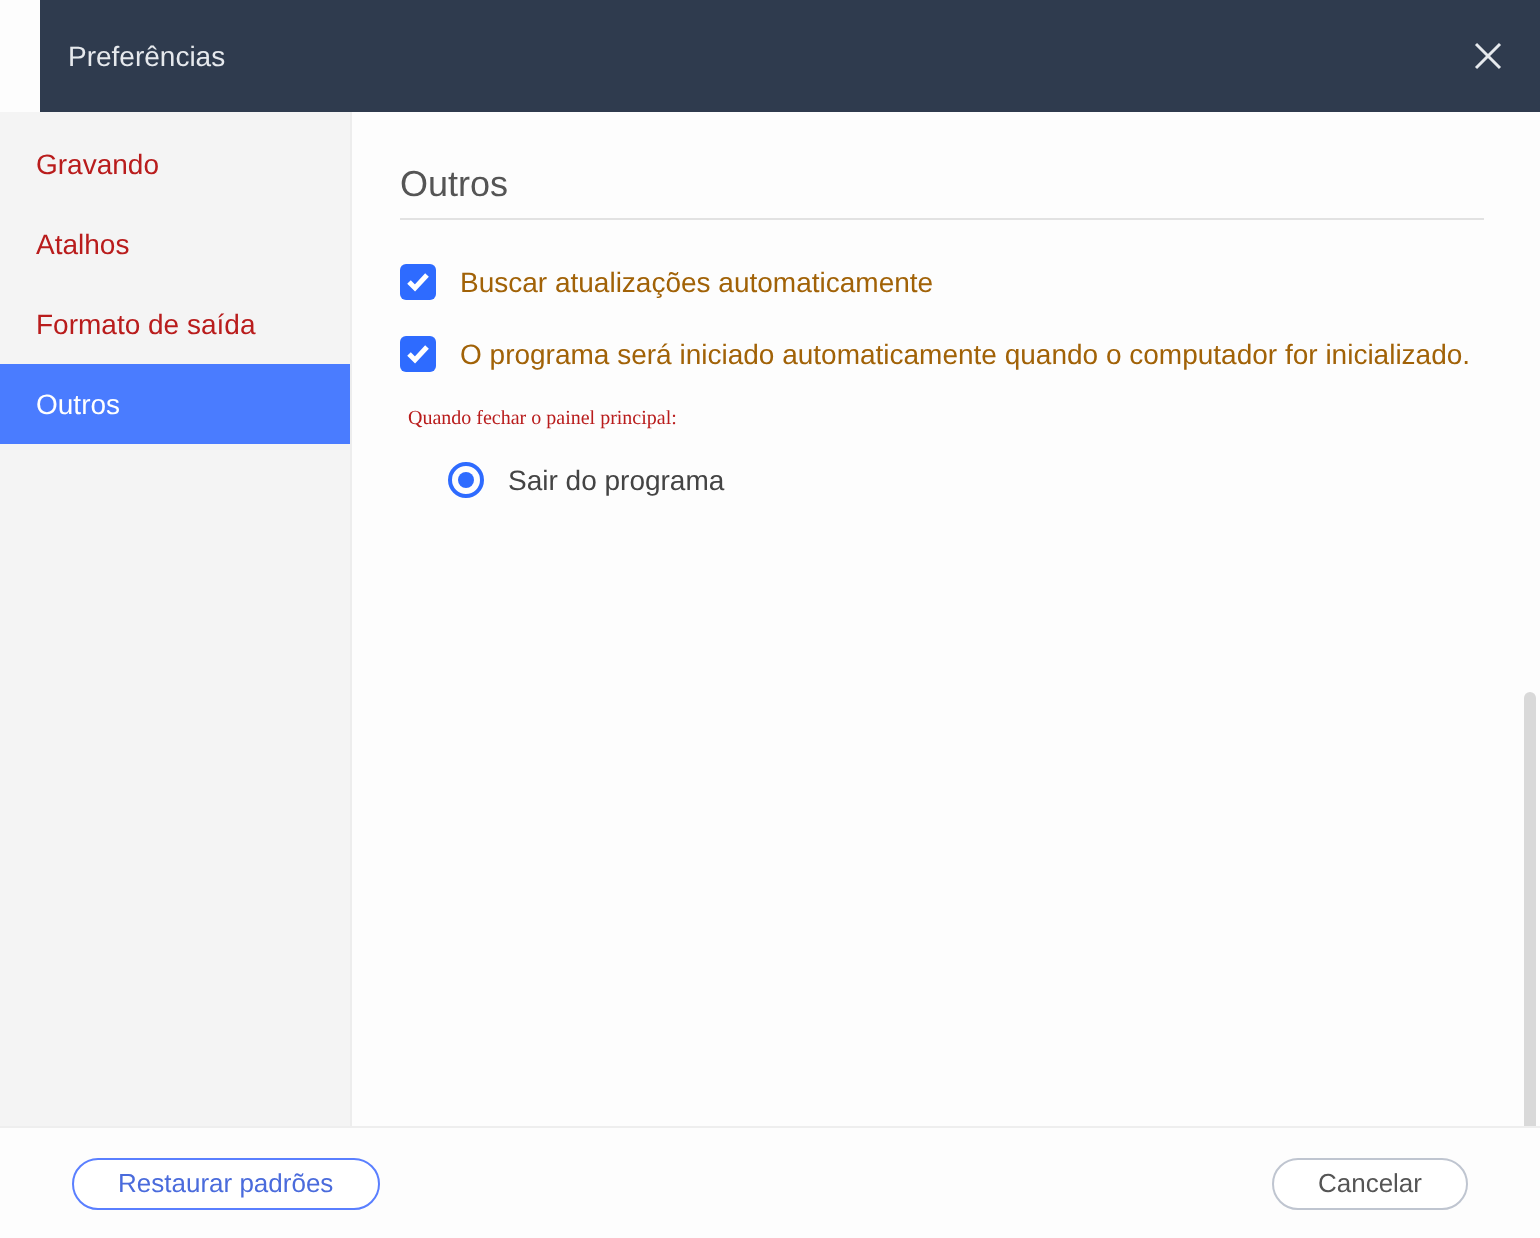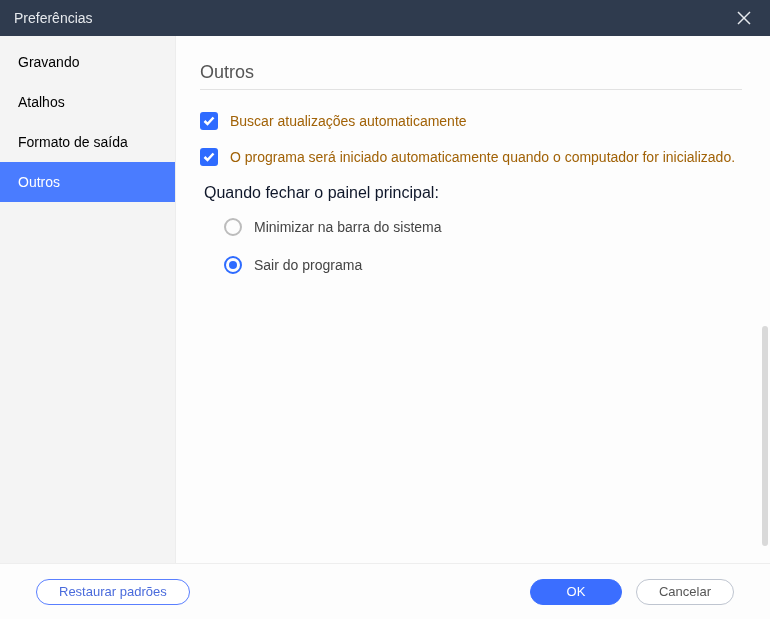--- a/index.html
+++ b/index.html
@@ -1,49 +1,49 @@
 <!DOCTYPE html>
 <html><head>
 <meta charset="utf-8">
 <style>
   * { box-sizing: border-box; margin: 0; padding: 0; font-family: "Segoe UI", Arial, sans-serif; }
   body { width: 770px; height: 619px; overflow: hidden; background: #fff; }
 
   .window { width: 770px; height: 619px; display: flex; flex-direction: column; background: #fdfdfd; position: relative; }
 
   .titlebar {
-    height: 36px; background: #2f3b4e; color: #e6e9ed;
+    height: 56px; background: #2f3b4e; color: #e6e9ed;
     display: flex; align-items: center; justify-content: space-between;
-    padding: 0 14px; font-size: 14px;
+    padding: 0 14px; font-size: 14px; margin-left: 20px;
   }
   .titlebar .close-btn { width: 24px; height: 24px; display:flex; align-items:center; justify-content:center; cursor:pointer; }
   .titlebar .close-btn svg { stroke: #e6e9ed; stroke-width:1.5; }
 
   .body { flex: 1; display: flex; overflow: hidden; }
 
   .sidebar { width: 176px; background: #f4f4f4; border-right: 1px solid #ededed; padding-top: 6px; }
   .sidebar-item {
     height: 40px; display:flex; align-items:center; padding-left: 18px;
-    font-size: 14px; color: #000000; cursor:pointer;
+    font-size: 14px; color: #b91c1c; cursor:pointer;
   }
   .sidebar-item.active { background: #4a7cff; color: #fff; }
 
   .content { flex:1; padding: 26px 28px 10px 24px; position: relative; }
   .section-title { font-size: 18px; color: #555; font-weight: 400; margin-bottom: 6px; }
   .hr { border: none; border-top: 1px solid #e2e2e2; margin-bottom: 22px; }
 
   .row { display:flex; align-items:flex-start; margin-bottom: 18px; }
   .checkbox {
     width: 18px; height: 18px; border-radius: 3px; background: #2e6bff;
     display:flex; align-items:center; justify-content:center; flex-shrink:0; cursor:pointer;
   }
   .checkbox svg { stroke:#fff; stroke-width:2.5; fill:none; }
   .row-label { margin-left: 12px; font-size: 14px; color: #a16207; line-height: 18px; }
 
-  .sub-heading { font-size: 16px; color: #0f172a; margin: 10px 0 16px 4px; }
+  .sub-heading { font-size: 10px; color: #b91c1c; margin: 10px 0 16px 4px; font-family: Liberation Serif, serif; }
 
   .radio-row { display:flex; align-items:center; margin: 0 0 20px 24px; cursor:pointer; }
   .radio {
     width: 18px; height: 18px; border: 2px solid #bcbcbc; border-radius: 50%; flex-shrink:0;
     display:flex; align-items:center; justify-content:center;
   }
   .radio.selected { border-color: #2e6bff; }
   .radio.selected::after { content:""; width:8px; height:8px; border-radius:50%; background:#2e6bff; }
   .radio-label { margin-left: 12px; font-size: 14px; color: #444; }
 
@@ -116,41 +116,34 @@
         <div class="checkbox">
           <svg width="12" height="10" viewBox="0 0 12 10">
               <polyline points="1.5,5 4.5,8 10.5,1.5"></polyline>
             </svg>
         </div>
         <span class="row-label">O programa será iniciado automaticamente quando o computador for inicializado.</span>
       </div>
 
       <div class="sub-heading">Quando fechar o painel principal:</div>
 
-      <div class="radio-row">
-        <div class="radio"></div>
-        <span class="radio-label">Minimizar na barra do sistema</span>
-      </div>
 
       <div class="radio-row">
         <div class="radio selected"></div>
         <span class="radio-label">Sair do programa</span>
       </div>
 
       <div class="scroll-indicator"></div>
     </div>
 
   </div>
 
   <div class="footer">
     <div class="btn btn-outline">
       <span>Restaurar padrões</span>
     </div>
     <div class="spacer"></div>
-    <div class="btn btn-primary">
-      <span>OK</span>
-    </div>
     <div class="btn btn-secondary">
       <span>Cancelar</span>
     </div>
   </div>
 
 </div>
 
 </body></html>

